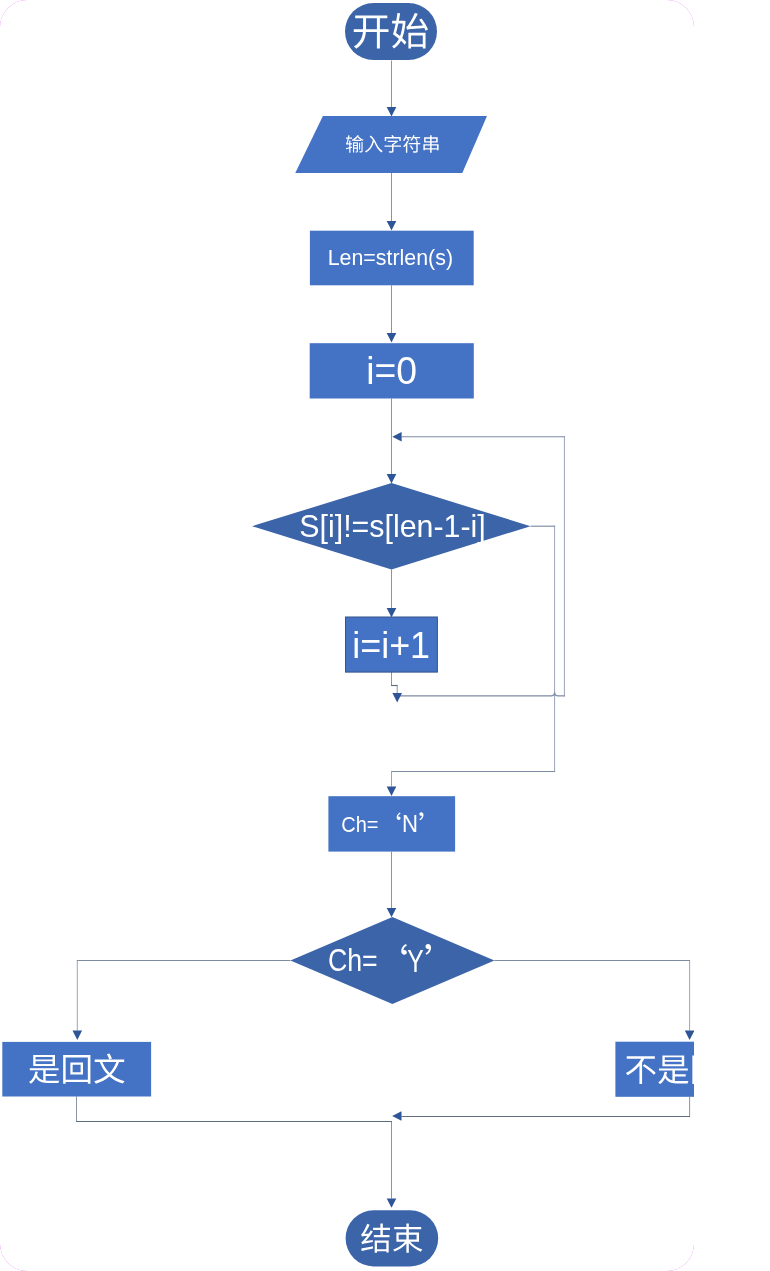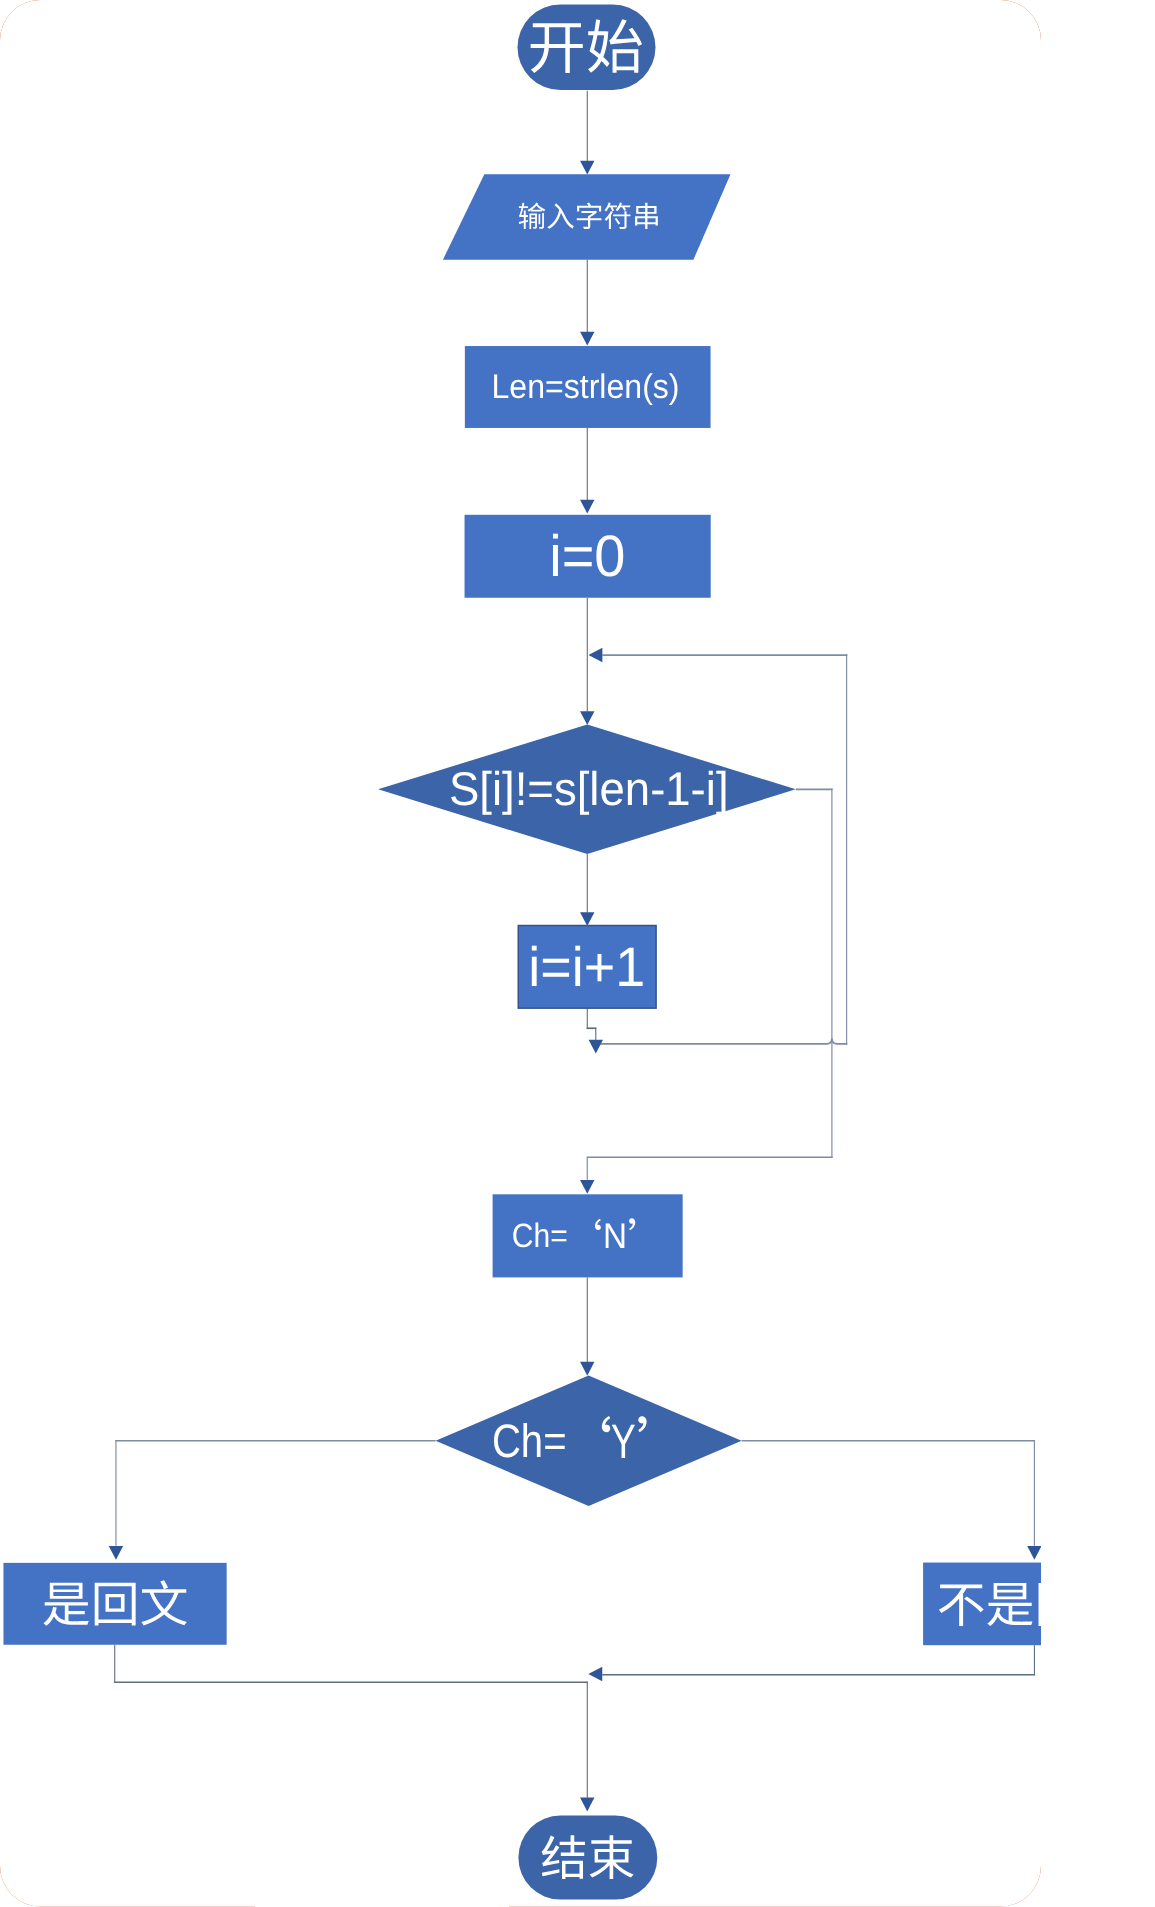--- a/index.html
+++ b/index.html
@@ -1,19 +1,19 @@
 <!DOCTYPE html>
 <html><head>
 <meta charset="utf-8">
 <title>Flowchart</title>
 <style>
   html,body{margin:0;padding:0;background:#ffffff;}
   body{width:770px;height:1271px;overflow:hidden;
        font-family:"Liberation Sans",sans-serif;}
-  #stage{position:relative;width:694px;height:1271px;background:#c2410c;overflow:hidden;border-radius:27px;}
+  #stage{position:relative;width:694px;height:1271px;background:#d946ef;overflow:hidden;border-radius:27px;}
   svg{display:block;}
   svg text{font-family:"Liberation Sans",sans-serif;fill:#ffffff;}
 </style>
 </head>
 <body>
 
 <div id="stage">
 <svg width="770" height="1271" viewBox="0 0 770 1271" xmlns="http://www.w3.org/2000/svg">
   <rect x="0" y="0" width="770" height="1271" fill="#ffffff"></rect>
 

